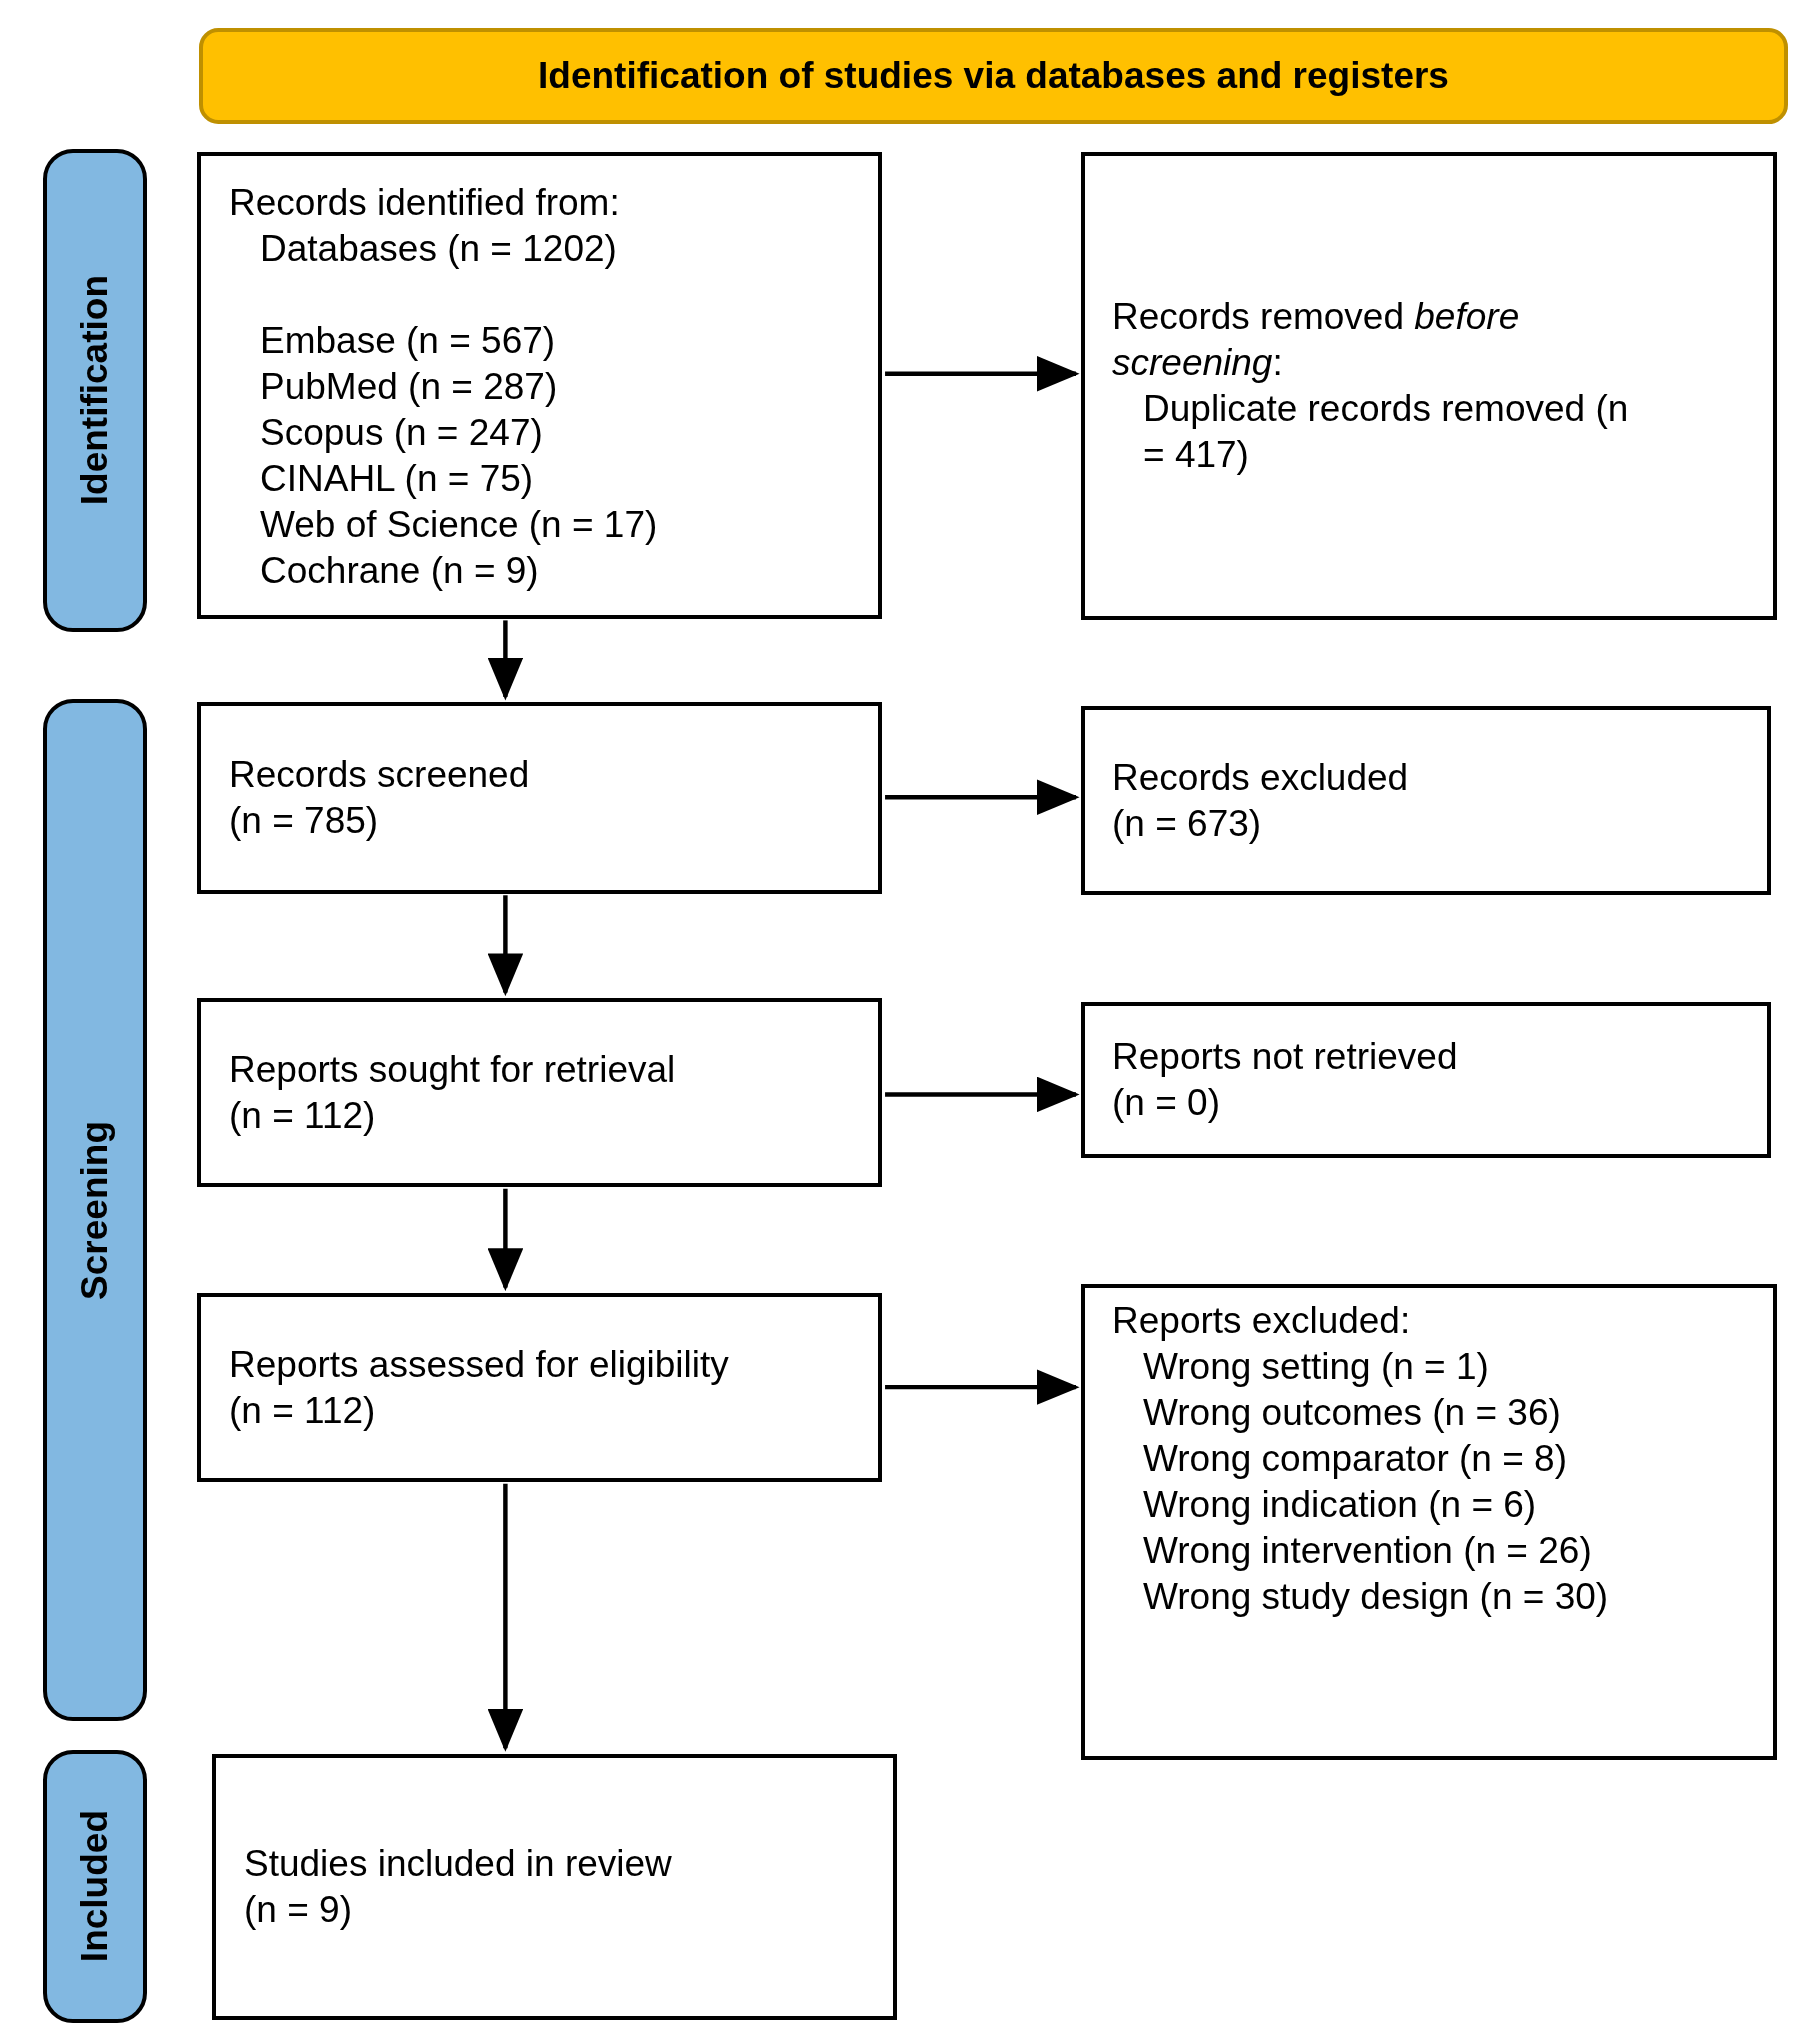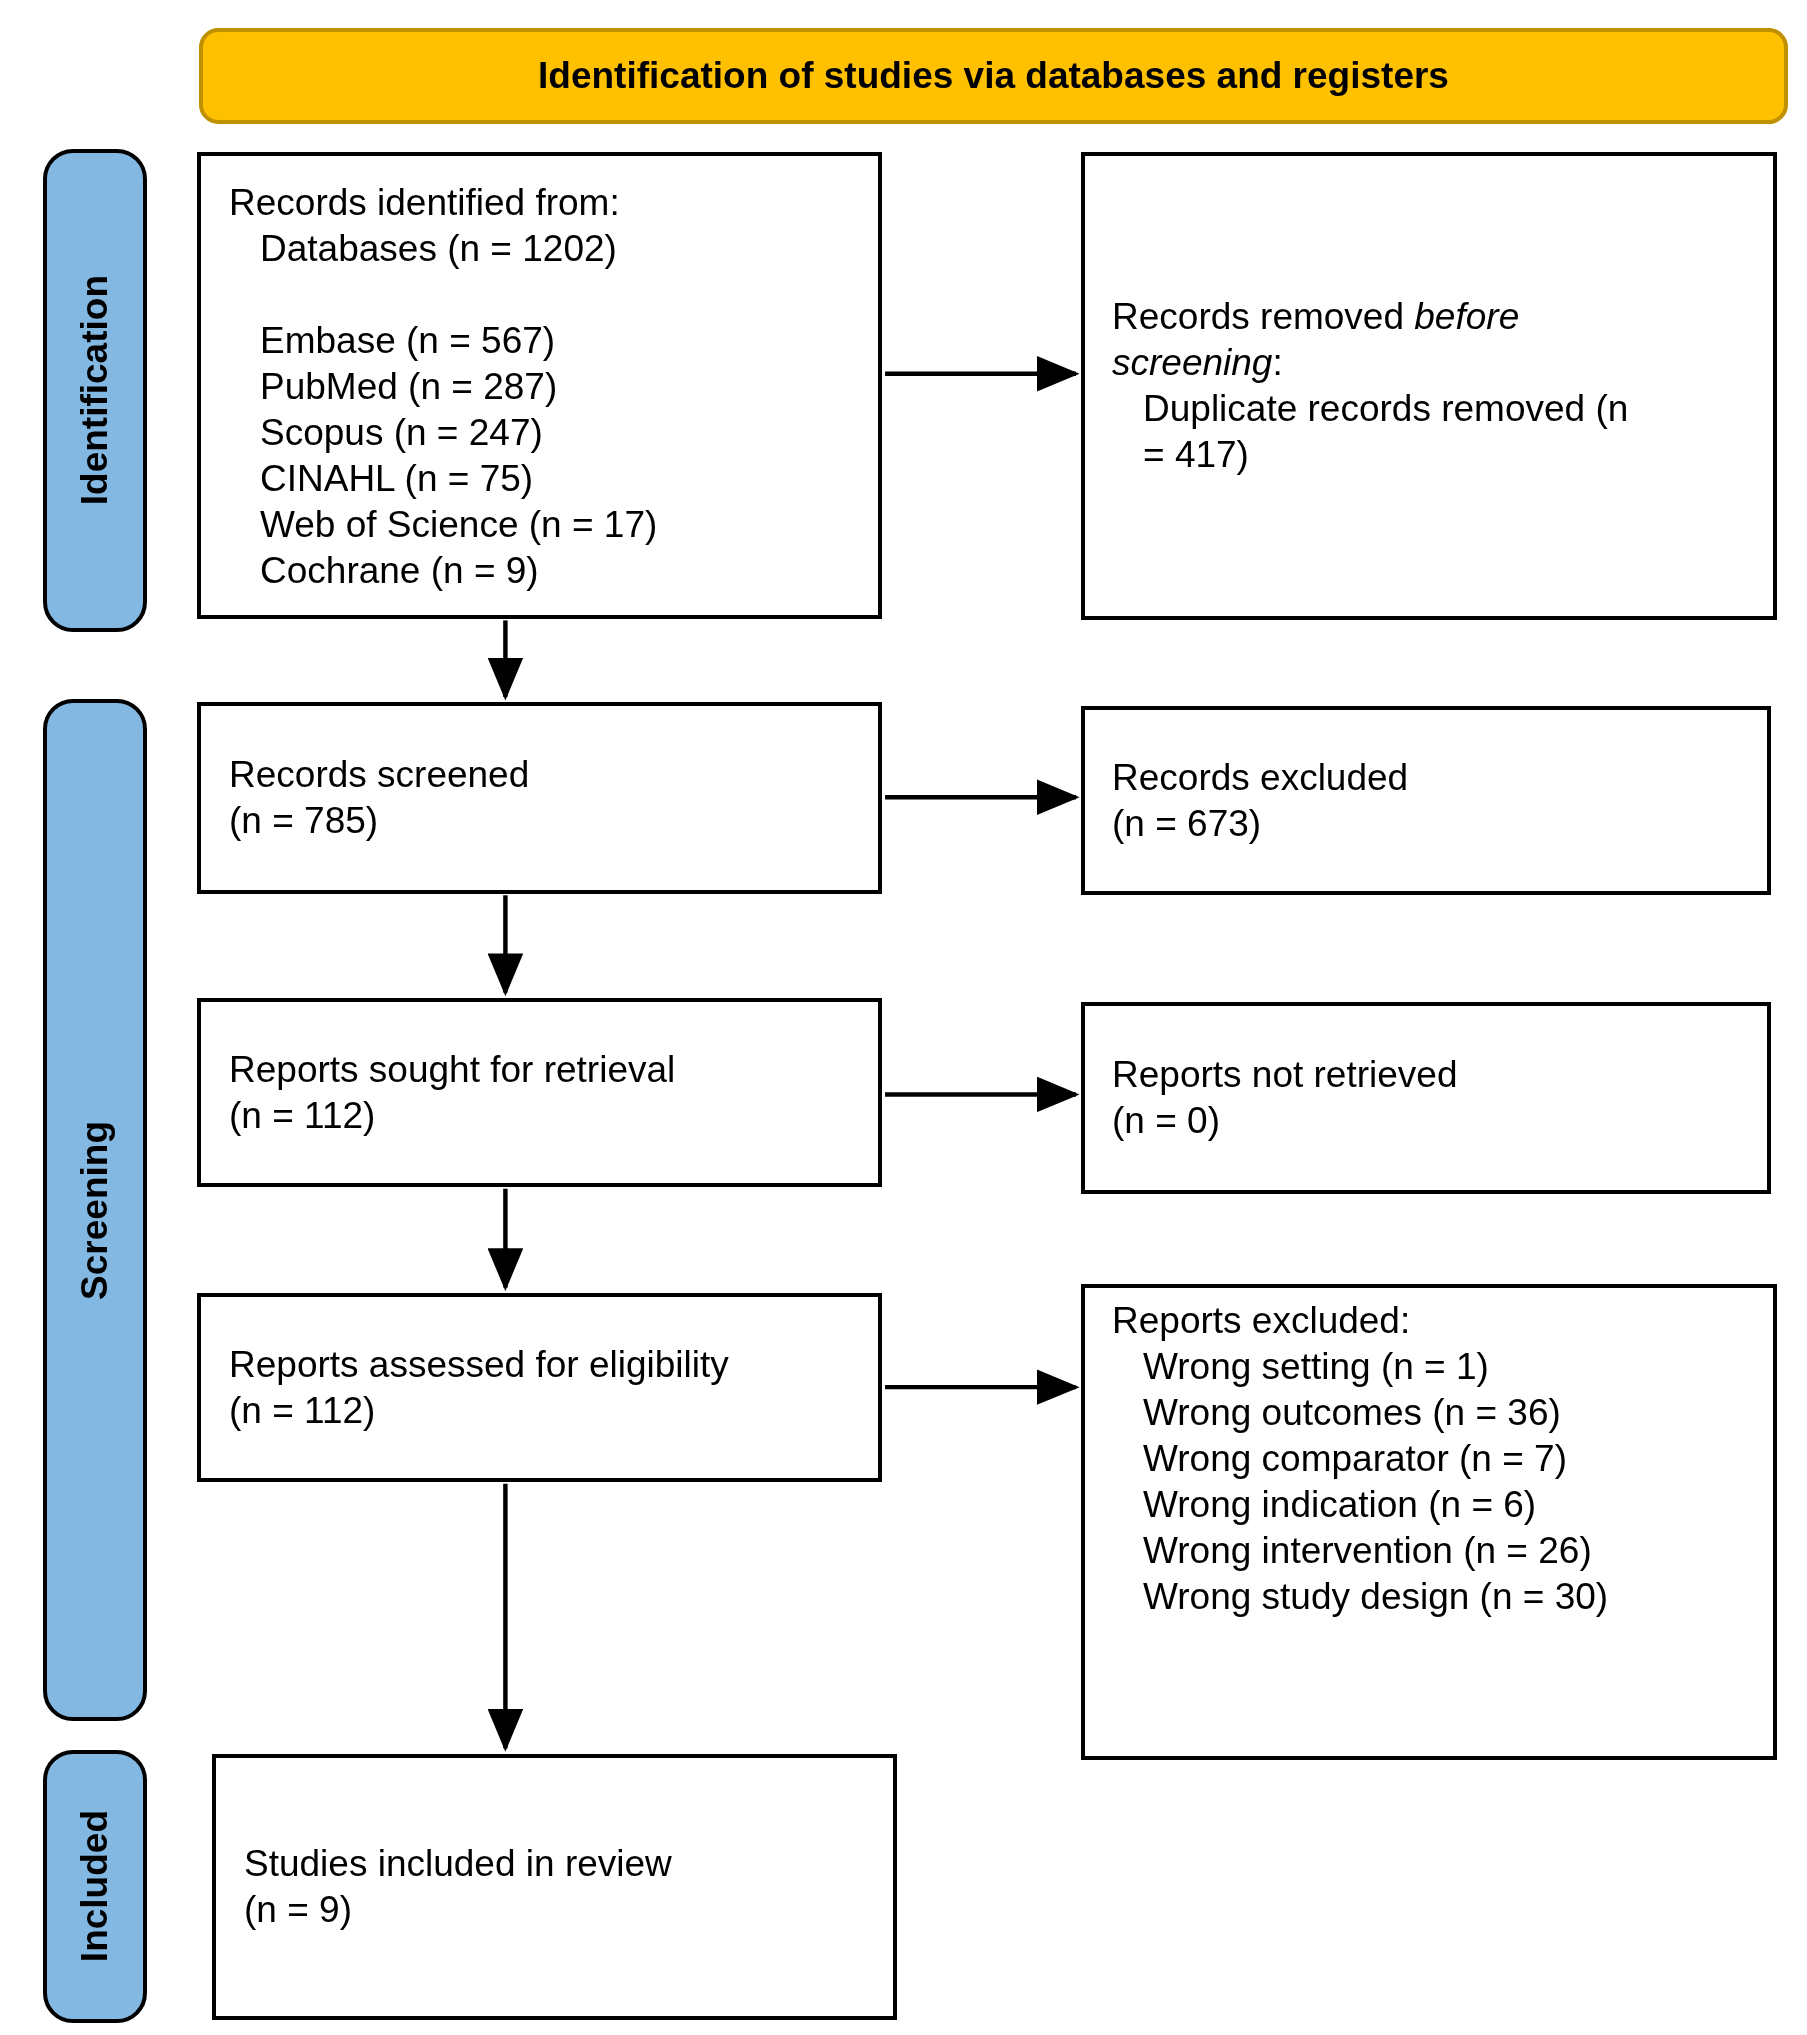--- a/index.html
+++ b/index.html
@@ -40,21 +40,21 @@
   .ind{padding-left:31px;}
   .it{font-style:italic;}
   .maxw-title{max-width:476px;}
   .maxw-detail{max-width:513px;}
   .reason{max-width:513px;}
   #box-records-identified{left:197px;top:152px;width:685px;height:467px;padding-top:24px;}
   #box-records-removed{left:1081px;top:152px;width:696px;height:468px;}
   #box-records-screened{left:197px;top:702px;width:685px;height:192px;}
   #box-records-excluded{left:1081px;top:706px;width:690px;height:189px;}
   #box-reports-sought{left:197px;top:998px;width:685px;height:189px;}
-  #box-reports-not-retrieved{left:1081px;top:1002px;width:690px;height:192px;justify-content:center;}
+  #box-reports-not-retrieved{left:1081px;top:1002px;width:690px;height:156px;justify-content:center;}
   #box-reports-assessed{left:197px;top:1293px;width:685px;height:189px;}
   #box-reports-excluded{left:1081px;top:1284px;width:696px;height:476px;padding-top:10px;}
   #box-studies-included{left:212px;top:1754px;width:685px;height:266px;}
   
   .arrows{position:absolute;left:0;top:0;width:1808px;height:2035px;pointer-events:none;}
 </style>
 </head>
 <body>
 
 <div class="canvas">
@@ -114,21 +114,21 @@
 
   <div class="box left-col vcenter" id="box-reports-assessed">
     <div class="line">Reports assessed for eligibility</div>
     <div class="line">(n = 112)</div>
   </div>
 
   <div class="box right-col" id="box-reports-excluded">
     <div class="line">Reports excluded:</div>
     <div class="line ind reason">Wrong setting (n = 1)</div>
     <div class="line ind reason">Wrong outcomes (n = 36)</div>
-    <div class="line ind reason">Wrong comparator (n = 7)</div>
+    <div class="line ind reason">Wrong comparator (n = 8)</div>
     <div class="line ind reason">Wrong indication (n = 6)</div>
     <div class="line ind reason">Wrong intervention (n = 26)</div>
     <div class="line ind reason">Wrong study design (n = 30)</div>
   </div>
 
   <div class="box left-col vcenter" id="box-studies-included">
     <div class="line">Studies included in review</div>
     <div class="line">(n = 9)</div>
   </div>
 

